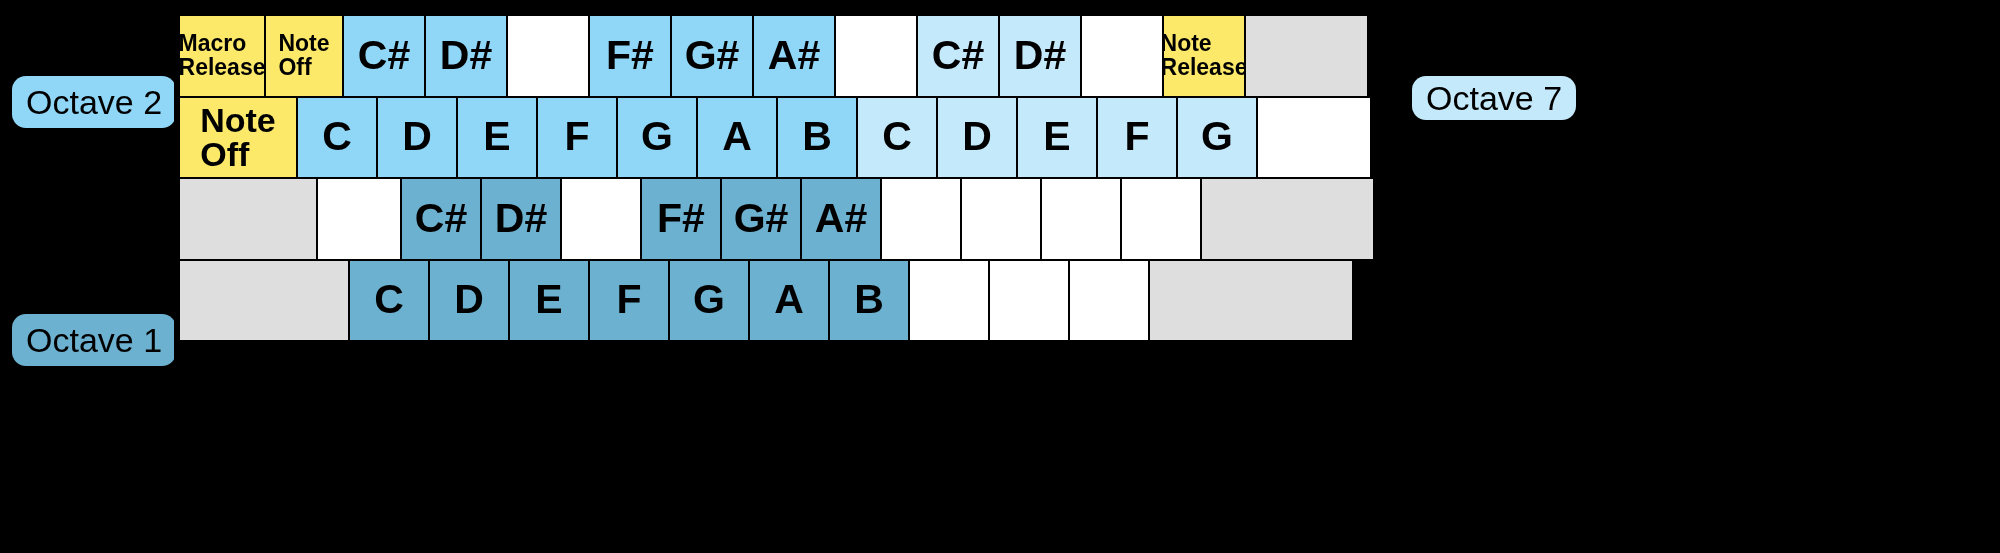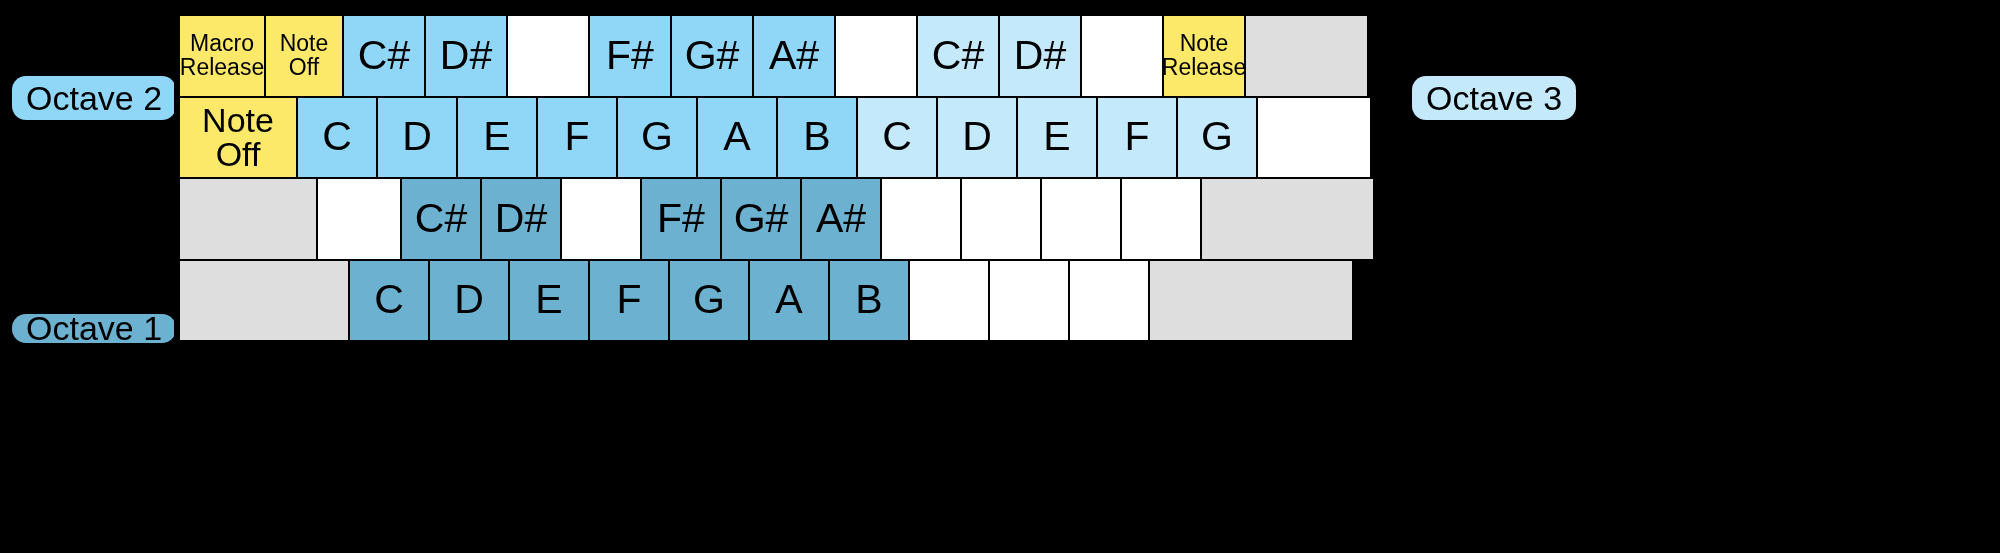--- a/index.html
+++ b/index.html
@@ -27,25 +27,26 @@
   }
   .key{
     position:relative;
     box-sizing:border-box;
     border:2px solid #000;
     margin-left:-2px;
     margin-top:-2px;
     display:flex;
     align-items:center;
     justify-content:center;
-    text-align:center;
+    text-align:left;
     color:#000;
     line-height:1.02;
     overflow:hidden;
     white-space:pre-line;
+    font-weight:bold;
   }
   .key:first-child{margin-left:0;}
 
   
   .c-white   {background:#ffffff;}
   .c-grey    {background:#dedede;}
   .c-grey2   {background:#ededed;}
   .c-yellow  {background:#fce96a;}
   .c-blue    {background:#8fd6f7;}
   .c-blue-lt {background:#c4e9fb;}
@@ -61,34 +62,34 @@
   .pill{
     position:absolute;
     display:flex;align-items:center;justify-content:center;
     border-radius:14px;
     font-size:34px;
     color:#000;
     padding:4px 14px;
     box-sizing:border-box;
     white-space:nowrap;
   }
-  #octave2-pill{left:12px;top:76px;height:44px;background:#8fd6f7;}
-  #octave1-pill{left:12px;top:314px;height:29px;background:#6cb1cf;}
+  #octave2-pill{left:12px;top:76px;height:52px;background:#8fd6f7;}
+  #octave1-pill{left:12px;top:314px;height:52px;background:#6cb1cf;}
   #octave3-pill{left:1412px;top:76px;height:44px;background:#c4e9fb;}
 </style>
 </head>
 <body>
 
 <div id="stage">
 
   <div class="pill" id="octave2-pill">Octave 2</div>
 
   <div class="pill" id="octave1-pill">Octave 1</div>
 
-  <div class="pill" id="octave3-pill">Octave 3</div>
+  <div class="pill" id="octave3-pill">Octave 7</div>
 
   <div id="keyboard">
       <div class="krow">
         <div class="key c-yellow t-small" style="width: 88px; flex: 0 0 88px;">Macro
 Release</div>
         <div class="key c-yellow t-small" style="width: 80px; flex: 0 0 80px;">Note
 Off</div>
         <div class="key c-blue t-big" style="width: 84px; flex: 0 0 84px;">C#</div>
         <div class="key c-blue t-big" style="width: 84px; flex: 0 0 84px;">D#</div>
         <div class="key c-white t-big" style="width: 84px; flex: 0 0 84px;"></div>

